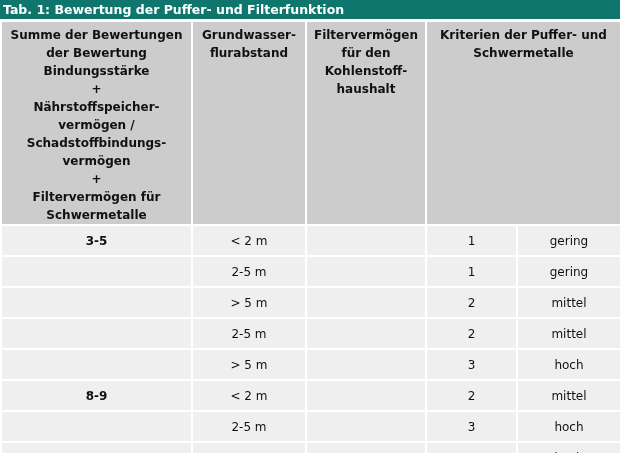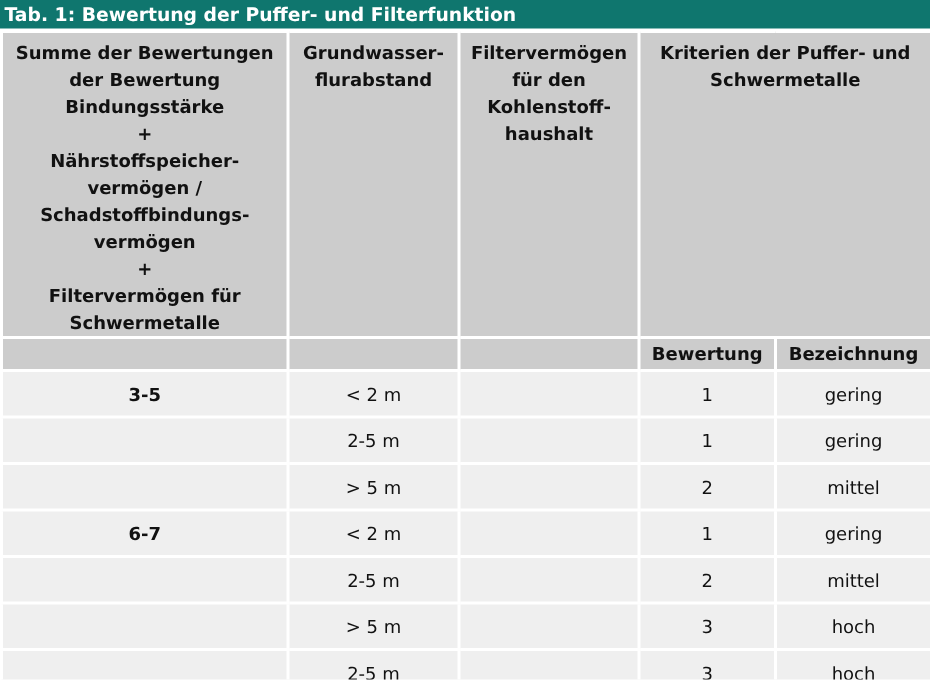--- a/index.html
+++ b/index.html
@@ -32,27 +32,20 @@
         <col class="c4">
         <col class="c5">
     </colgroup>
     <tbody>
         <tr class="head">
       <th><span>Summe der Bewertungen</span><br><span>der Bewertung</span><br><span>Bindungsstärke</span><br><span>+</span><br><span>Nährstoffspeicher-</span><br><span>vermögen /</span><br><span>Schadstoffbindungs-</span><br><span>vermögen</span><br><span>+</span><br><span>Filtervermögen für</span><br><span>Schwermetalle</span></th>
       <th><span>Grundwasser-</span><br><span>flurabstand</span></th>
       <th><span>Filtervermögen</span><br><span>für den</span><br><span>Kohlenstoff-</span><br><span>haushalt</span></th>
       <th colspan="2"><span>Kriterien der Puffer- und</span><br><span>Schwermetalle</span></th>
     </tr>
-    <tr class="sub">
-      <th></th>
-      <th></th>
-      <th></th>
-      <th>Bewertung</th>
-      <th>Bezeichnung</th>
-    </tr>
     <tr class="row">
       <td class="sum">3-5</td>
       <td>&lt; 2 m</td>
       <td></td>
       <td>1</td>
       <td>gering</td>
     </tr>
     <tr class="row">
       <td class="sum"></td>
       <td>2-5 m</td>
@@ -61,39 +54,39 @@
       <td>gering</td>
     </tr>
     <tr class="row">
       <td class="sum"></td>
       <td>&gt; 5 m</td>
       <td></td>
       <td>2</td>
       <td>mittel</td>
     </tr>
     <tr class="row">
-      <td class="sum">6-7</td>
-      <td>&lt; 2 m</td>
-      <td></td>
-      <td>1</td>
-      <td>gering</td>
-    </tr>
-    <tr class="row">
       <td class="sum"></td>
       <td>2-5 m</td>
       <td></td>
       <td>2</td>
       <td>mittel</td>
     </tr>
     <tr class="row">
       <td class="sum"></td>
       <td>&gt; 5 m</td>
       <td></td>
       <td>3</td>
       <td>hoch</td>
+    </tr>
+    <tr class="row">
+      <td class="sum">8-9</td>
+      <td>&lt; 2 m</td>
+      <td></td>
+      <td>2</td>
+      <td>mittel</td>
     </tr>
     <tr class="row">
       <td class="sum"></td>
       <td>2-5 m</td>
       <td></td>
       <td>3</td>
       <td>hoch</td>
     </tr>
     <tr class="row">
       <td class="sum"></td>

